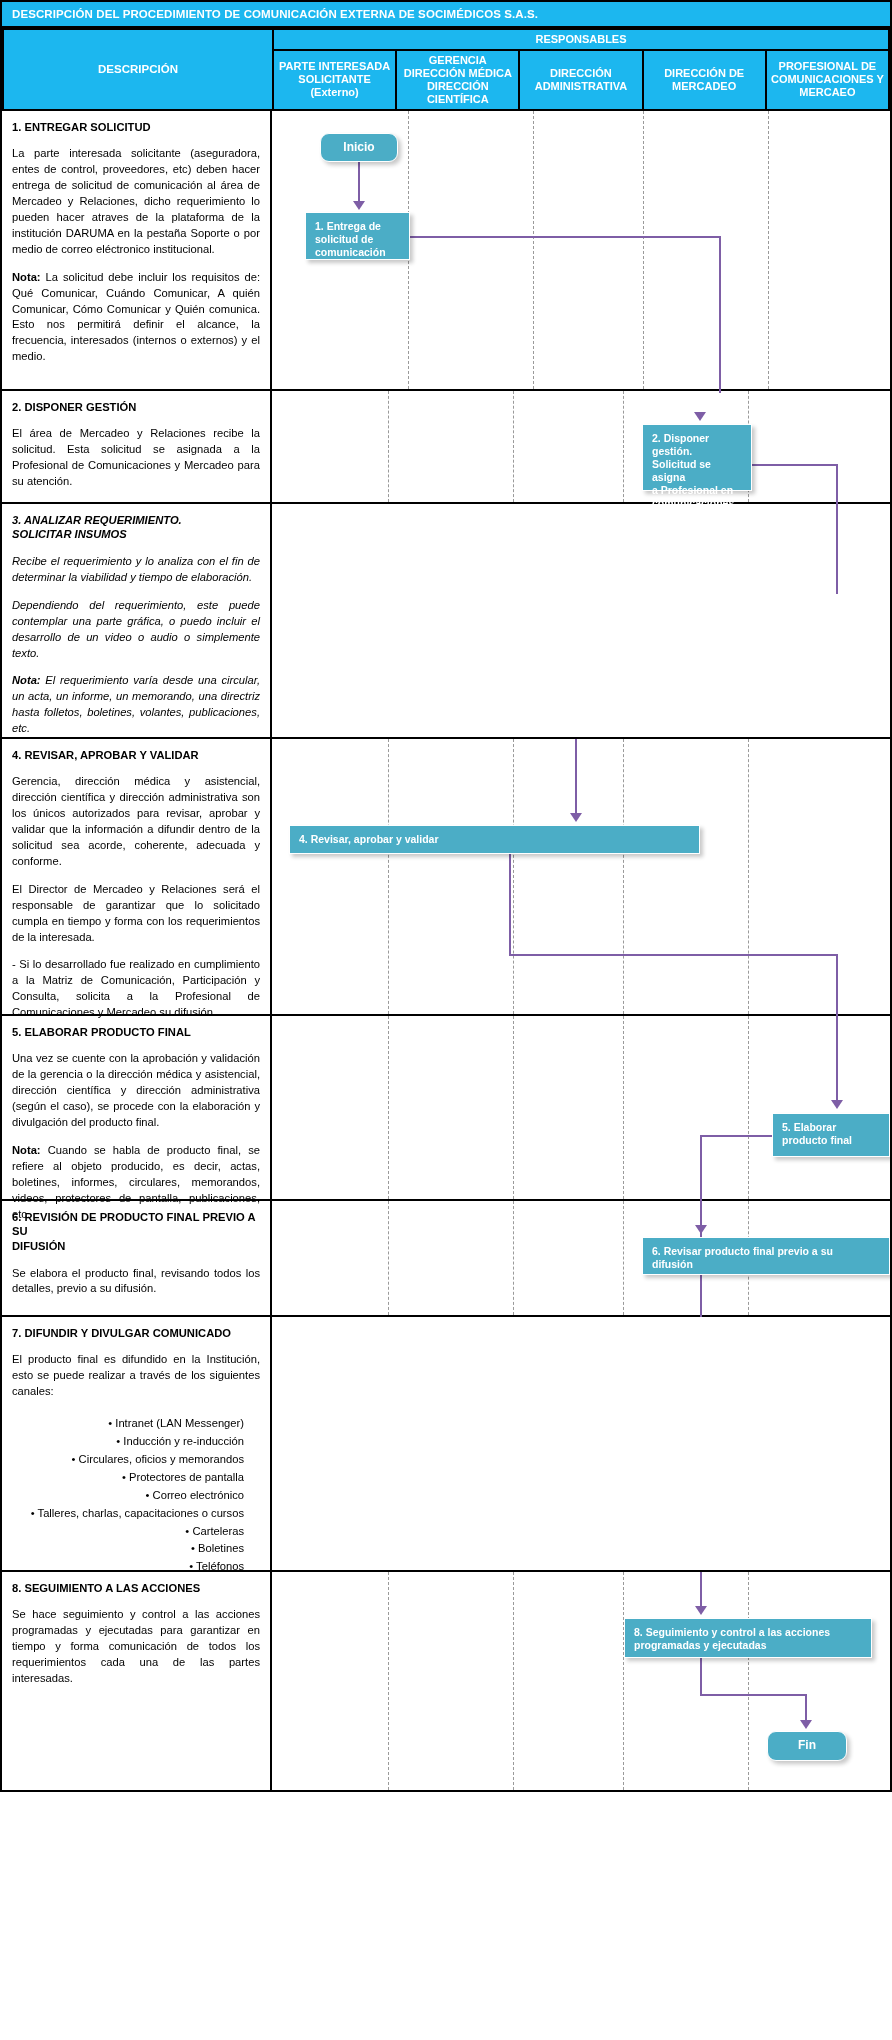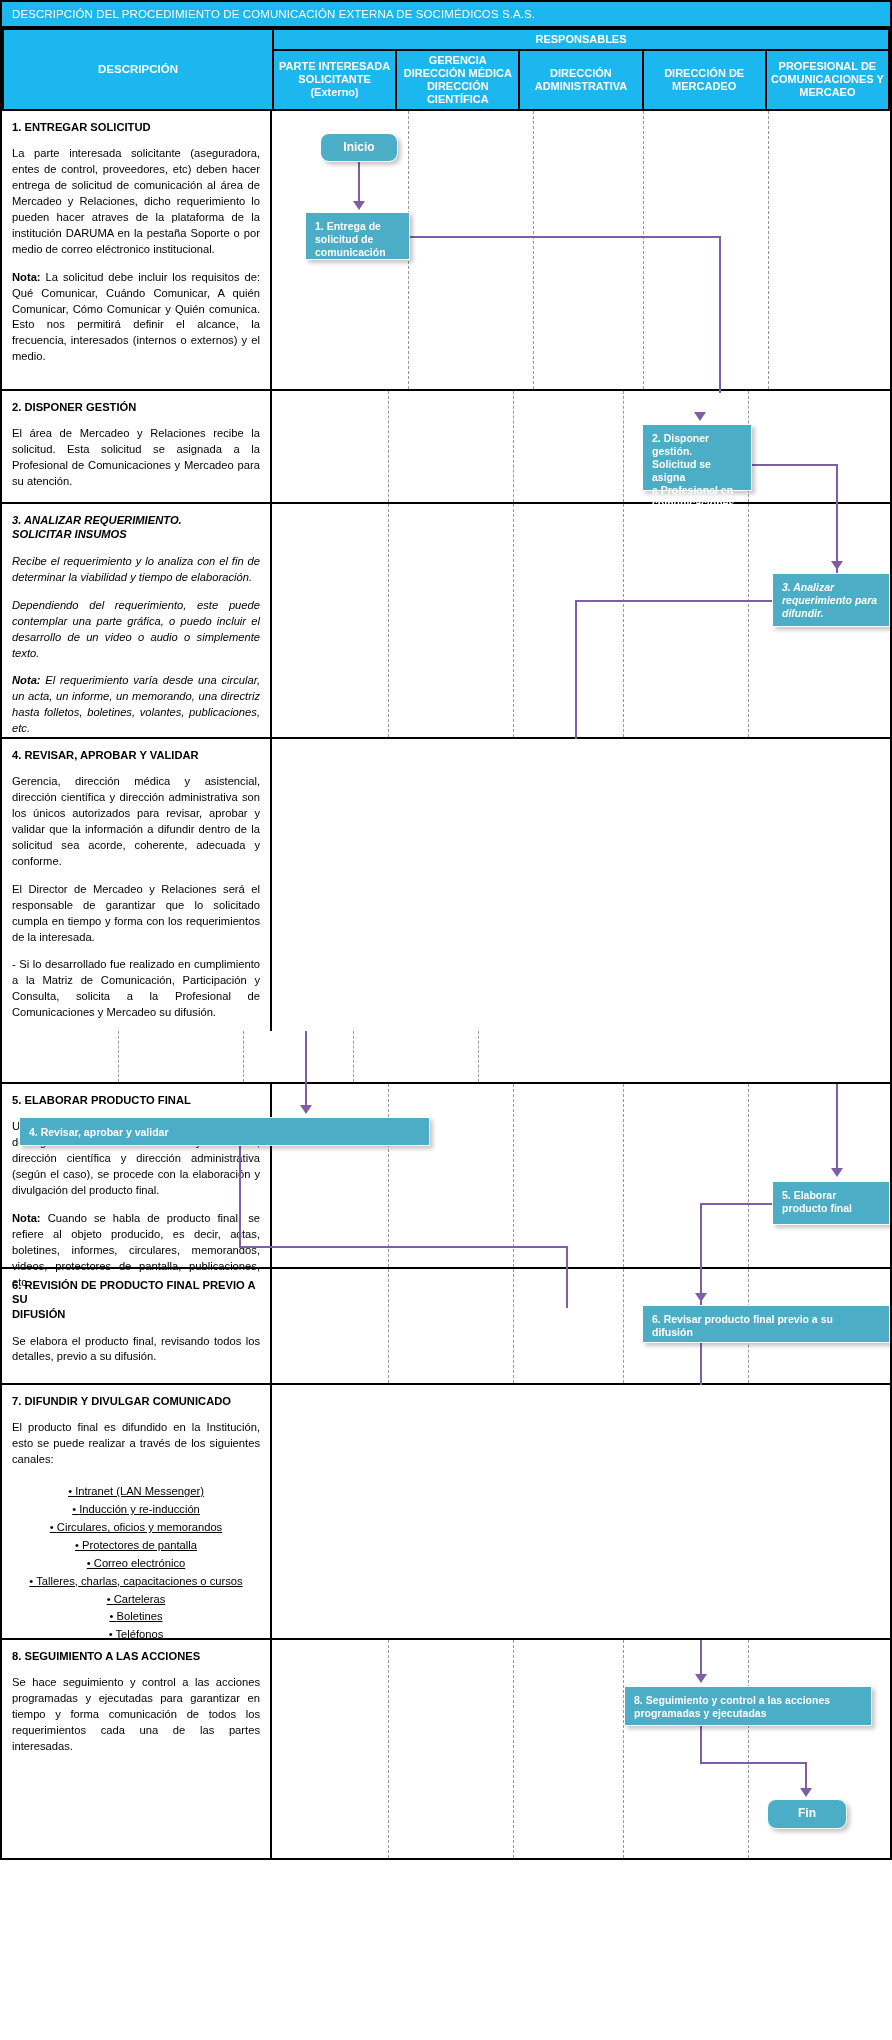--- a/index.html
+++ b/index.html
@@ -22,21 +22,21 @@
 
   
   .title-bar {
     background: #1CB7EF;
     border-top: 2px solid #000;
     border-bottom: 2px solid #000;
     height: 28px;
     display: flex;
     align-items: center;
     padding-left: 10px;
-    font-weight: normal;
+    font-weight: bold;
     font-size: 11.5px;
     color: #ffffff;
     letter-spacing: .1px;
   }
 
   
   .header-table {
     width: 100%;
     border-collapse: collapse;
     table-layout: fixed;
@@ -78,21 +78,21 @@
   .cell-desc .h {
     font-weight: bold;
     font-size: 11.2px;
     margin-bottom: 12px;
     text-align: left;
     line-height: 1.3;
   }
   .cell-desc p { margin: 0 0 12px 0; }
   .cell-desc p:last-child { margin-bottom: 0; }
   .cell-desc .nota b { font-weight: bold; }
-  .cell-desc ul { margin: 16px; padding: 0; list-style: none; text-align: center; text-decoration: underline; }
+  .cell-desc ul { margin: 16px; padding: 0; list-style: none; text-align: right; }
   .cell-desc ul li { margin: 0 0 2px 0; }
   .cell-desc ul li::before { content: "\2022  "; }
 
   .lanes {
     flex: 1 1 auto;
     position: relative;
   }
   .lane-div {
     position: absolute;
     top: 0; bottom: 0;
@@ -240,40 +240,23 @@
     <div class="row" style="height:235px;font-style:italic;">
       <div class="cell-desc">
         <div class="h">
           <div>3. ANALIZAR REQUERIMIENTO.</div>
           <div>SOLICITAR INSUMOS</div>
         </div>
         <p>Recibe el requerimiento y lo analiza con el fin de determinar la viabilidad y tiempo de elaboración.</p>
         <p>Dependiendo del requerimiento, este puede contemplar una parte gráfica, o puedo incluir el desarrollo de un video o audio o simplemente texto.</p>
         <p class="nota"><b>Nota:</b><span> El requerimiento varía desde una circular, un acta, un informe, un memorando, una directriz hasta folletos, boletines, volantes, publicaciones, etc.</span></p>
       </div>
-      <div class="lanes">
-        <div class="lane-div" style="left:116px;"></div>
-        <div class="lane-div" style="left:241px;"></div>
-        <div class="lane-div" style="left:351px;"></div>
-        <div class="lane-div" style="left:476px;"></div>
-
-        <div class="arw" style="left:559px;top:57px;"></div>
-
-        <div class="node" style="left:500px;top:69px;width:118px;height:54px;">
-          <div>3. Analizar</div>
-          <div>requerimiento para</div>
-          <div>difundir.</div>
-        </div>
-
-        <div class="ln h" style="left:303px;top:96px;width:199px;"></div>
-        <div class="ln v" style="left:303px;top:96px;height:139px;"></div>
-      </div>
-    </div>
-
-    <div class="row" style="height:345px;flex-direction:column;">
+    </div>
+
+    <div class="row" style="height:277px;">
       <div class="cell-desc">
         <div class="h">4. REVISAR, APROBAR Y VALIDAR</div>
         <p>Gerencia, dirección médica y asistencial, dirección científica y dirección administrativa son los únicos autorizados para revisar, aprobar y validar que la información a difundir dentro de la solicitud sea acorde, coherente, adecuada y conforme.</p>
         <p>El Director de Mercadeo y Relaciones será el responsable de garantizar que lo solicitado cumpla en tiempo y forma con los requerimientos de la interesada.</p>
         <p>-  Si lo desarrollado fue realizado en cumplimiento a la Matriz de Comunicación, Participación y Consulta, solicita a la Profesional de Comunicaciones y Mercadeo su difusión.</p>
       </div>
       <div class="lanes">
         <div class="lane-div" style="left:116px;"></div>
         <div class="lane-div" style="left:241px;"></div>
         <div class="lane-div" style="left:351px;"></div>

